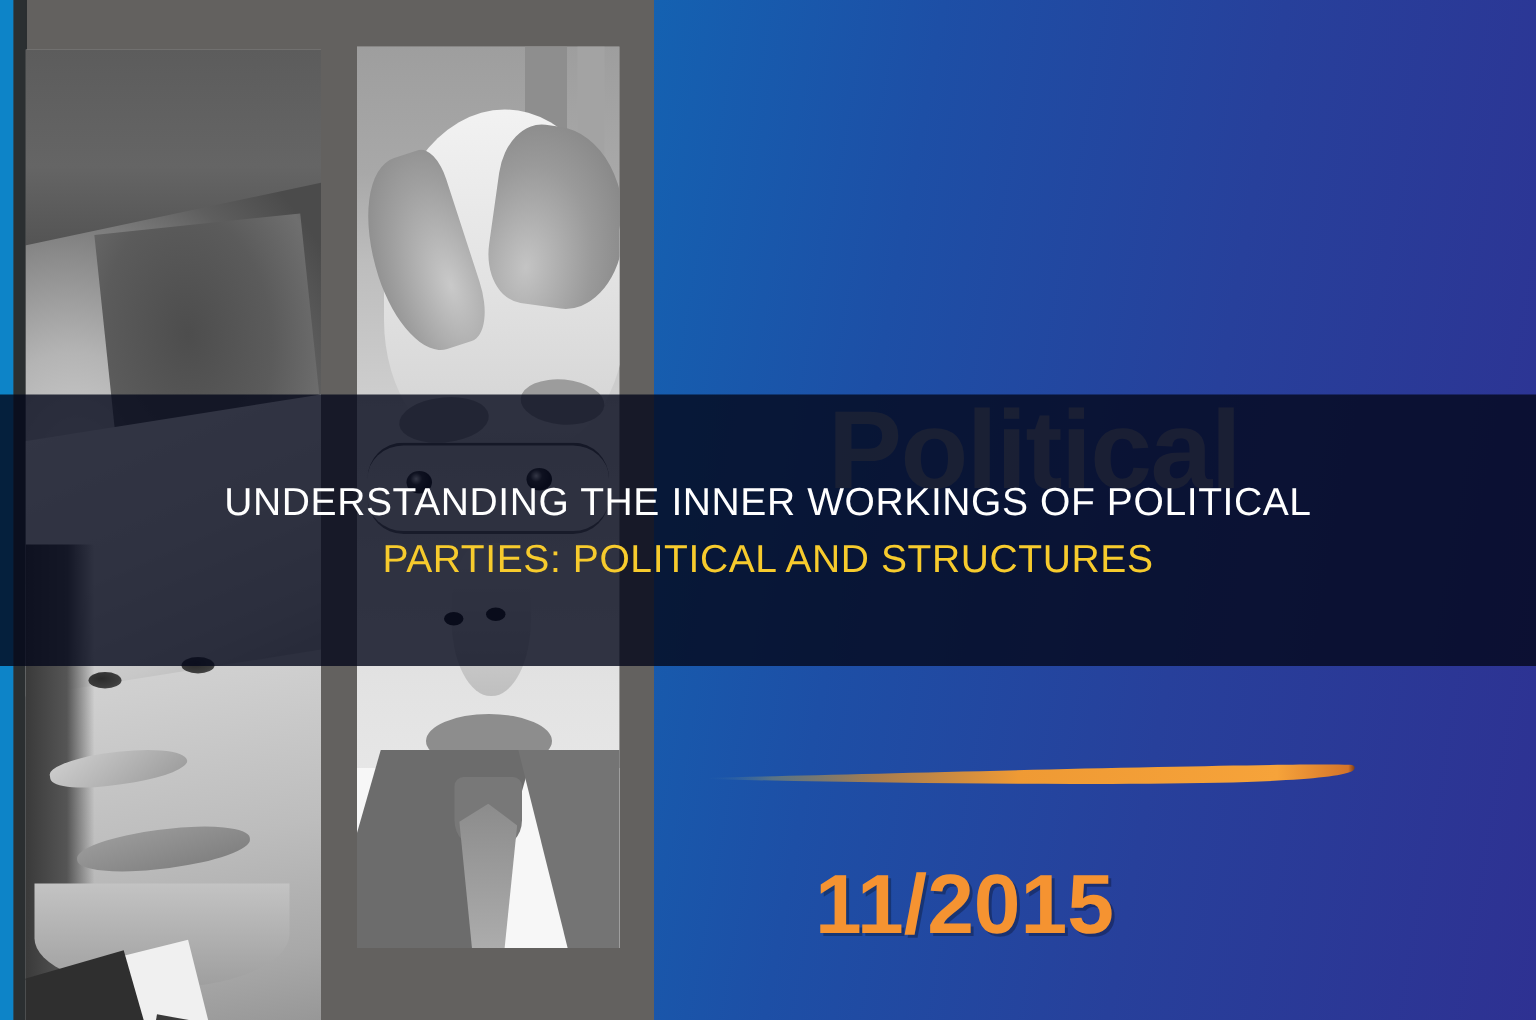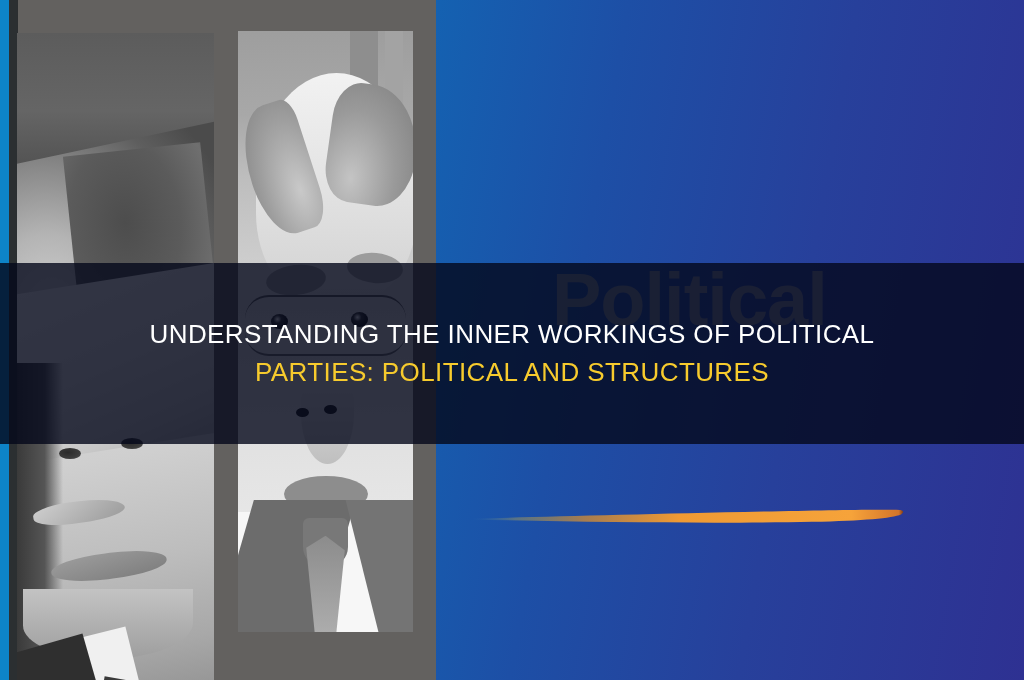--- a/index.html
+++ b/index.html
@@ -289,14 +289,17 @@
   <div class="edge-stripe"></div>
   <div class="edge-stripe-dark"></div>
 
   <div class="title-band"></div>
 
   <div class="title-wrap">
     <div class="title-line l1">UNDERSTANDING THE INNER WORKINGS OF POLITICAL</div>
     <div class="title-line l2">PARTIES: POLITICAL AND STRUCTURES</div>
   </div>
 
+  <div class="date">
+    <span class="date-inner">11/2015</span>
+  </div>
 
 </div>
 
 </body></html>

